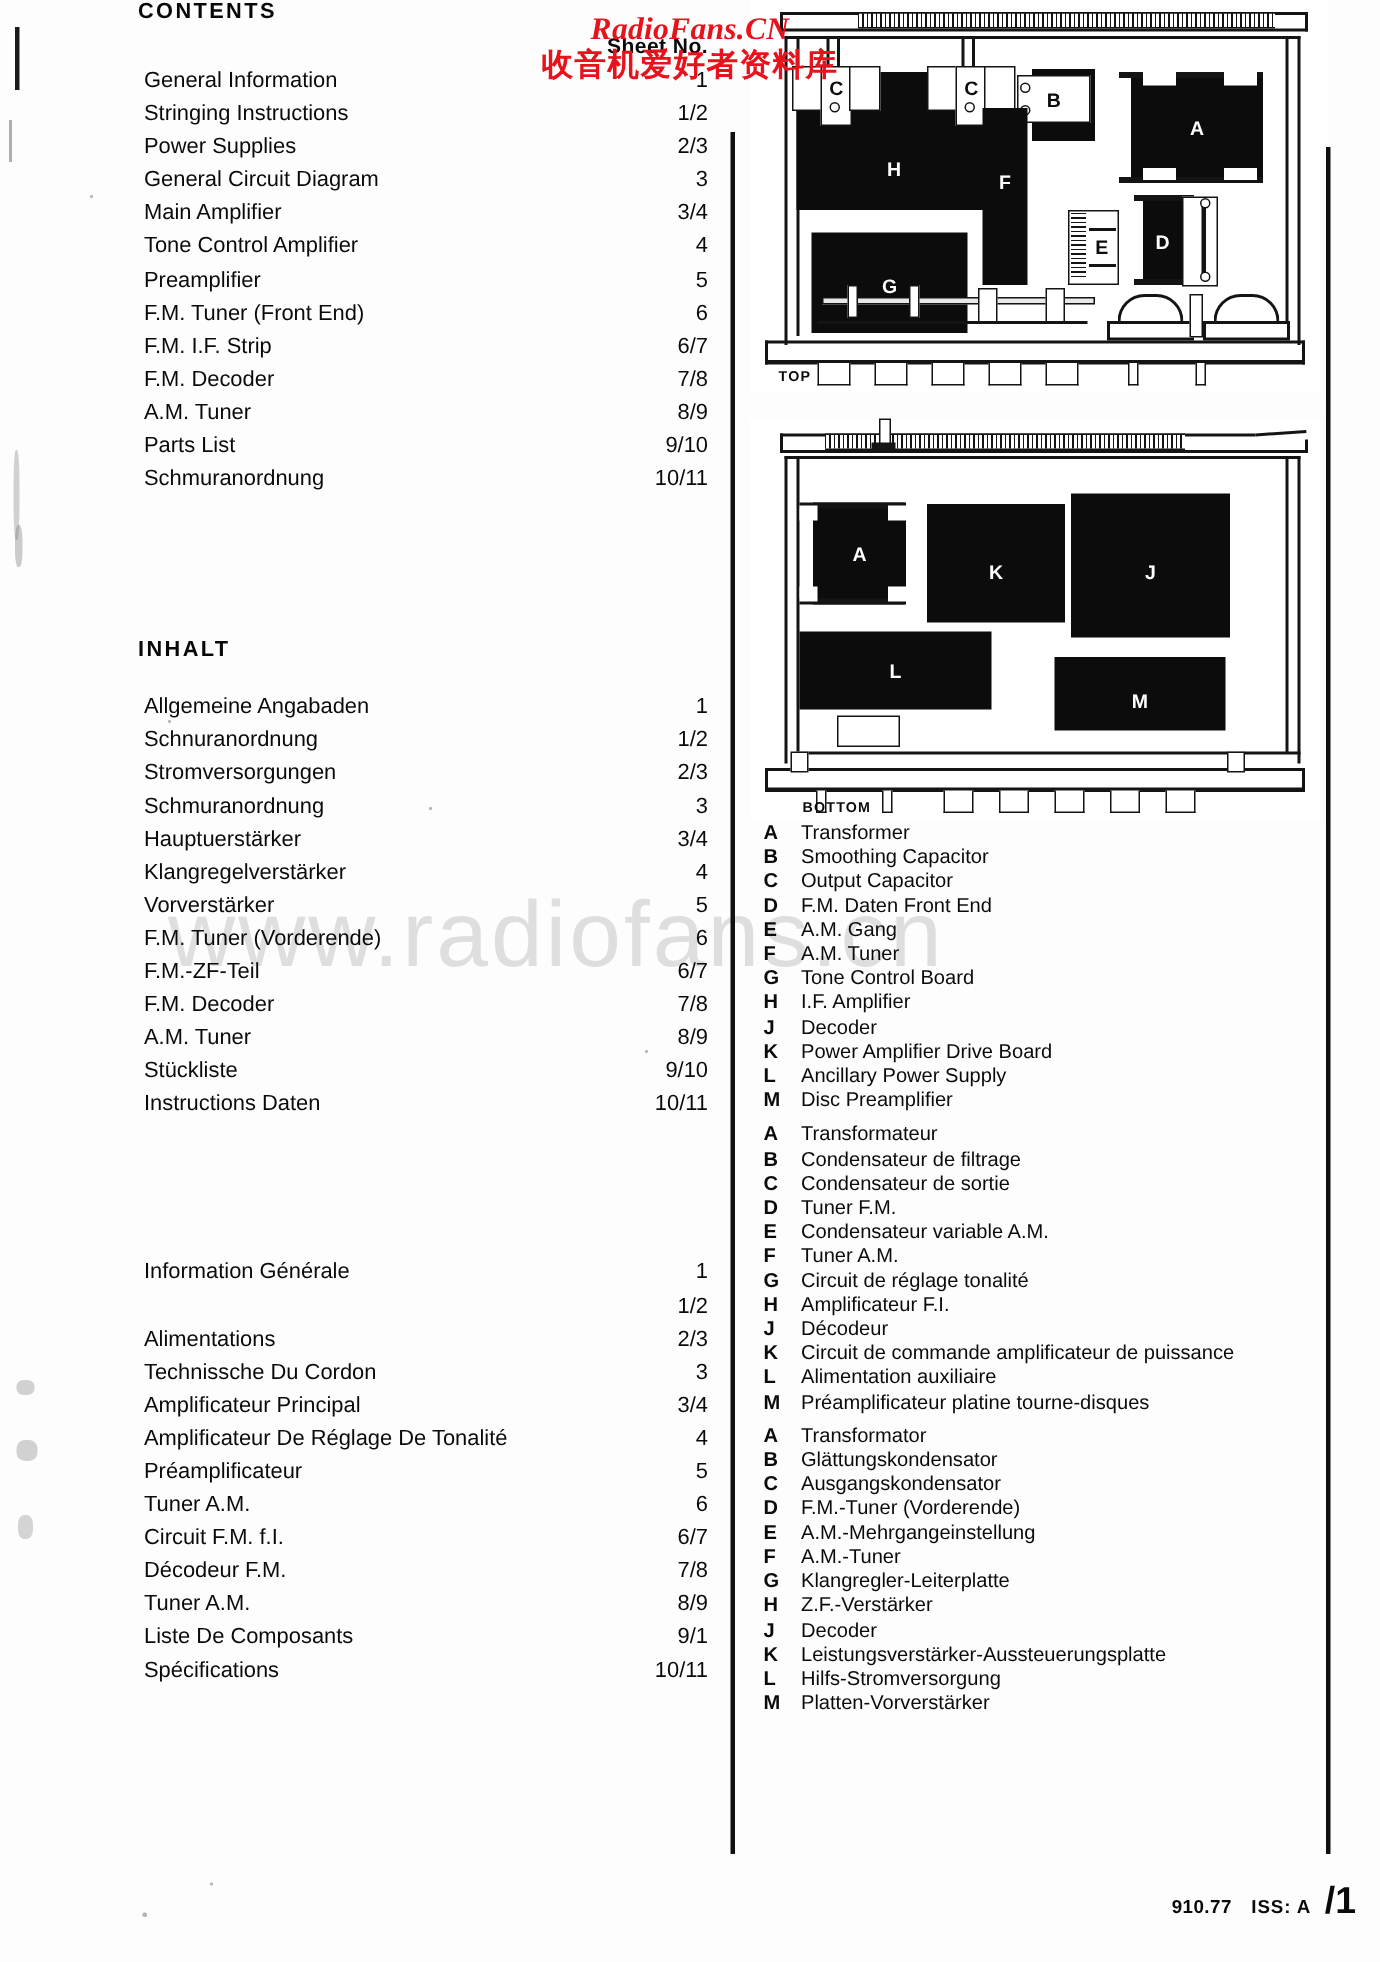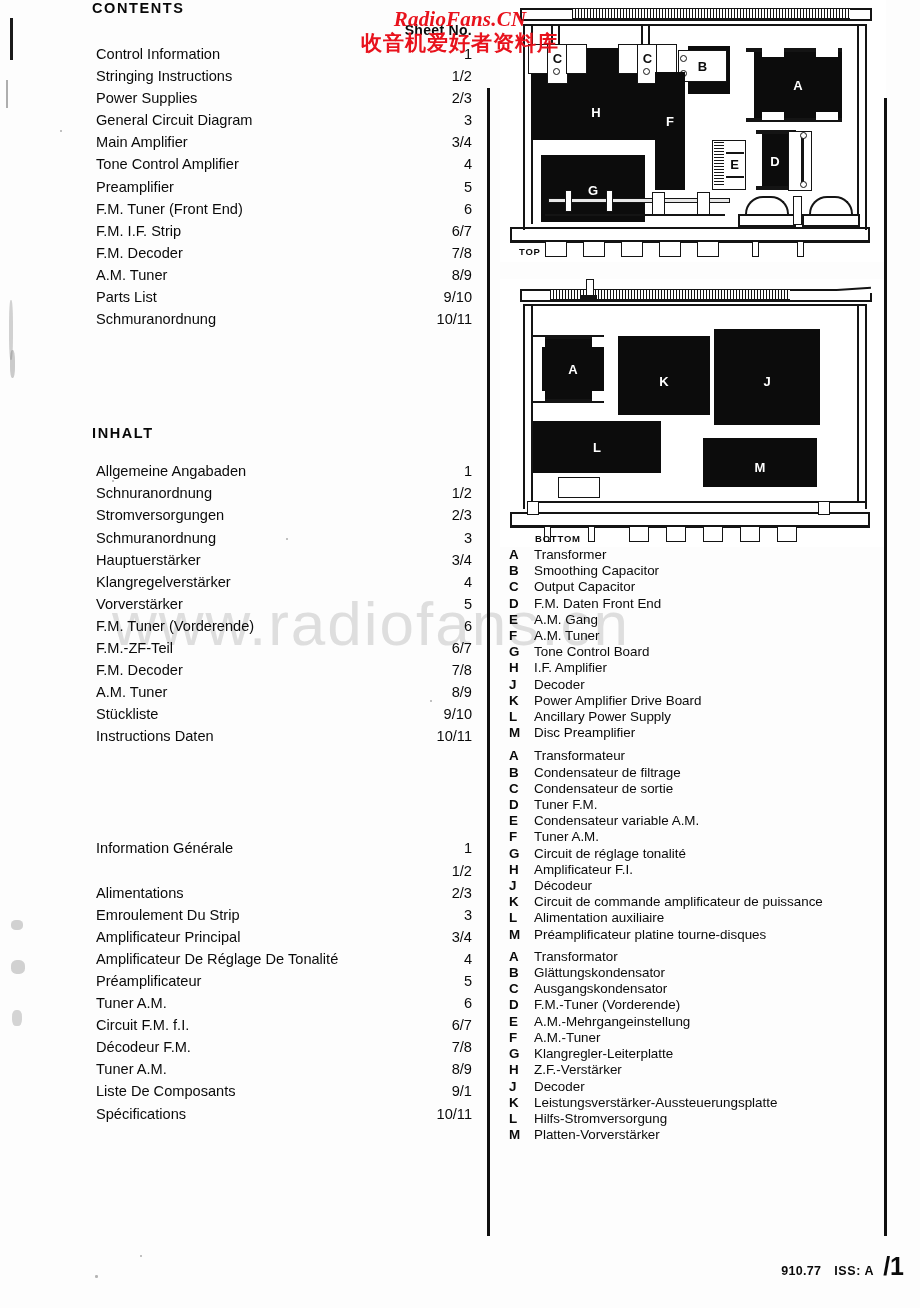--- a/index.html
+++ b/index.html
@@ -267,21 +267,21 @@
   <div class="vrule" style="left:487px; top:88px; height:1148px;"></div>
   <div class="vrule" style="left:884px; top:98px; height:1138px;"></div>
 
   <div class="col-left">
 
     <section style="margin-top:0;">
       <h2 class="toc-title">CONTENTS</h2>
       <div class="toc-subhead">Sheet No.</div>
       <ul class="toc-list">
         <li class="toc-row">
-            <span class="lbl">Control Information</span>
+            <span class="lbl">General Information</span>
             <span class="pg">1</span>
           </li>
         <li class="toc-row">
             <span class="lbl">Stringing Instructions</span>
             <span class="pg">1/2</span>
           </li>
         <li class="toc-row">
             <span class="lbl">Power Supplies</span>
             <span class="pg">2/3</span>
           </li>
@@ -394,21 +394,21 @@
           </li>
         <li class="toc-row">
             <span class="lbl"></span>
             <span class="pg">1/2</span>
           </li>
         <li class="toc-row">
             <span class="lbl">Alimentations</span>
             <span class="pg">2/3</span>
           </li>
         <li class="toc-row">
-            <span class="lbl">Emroulement Du Strip</span>
+            <span class="lbl">Technissche Du Cordon</span>
             <span class="pg">3</span>
           </li>
         <li class="toc-row">
             <span class="lbl">Amplificateur Principal</span>
             <span class="pg">3/4</span>
           </li>
         <li class="toc-row">
             <span class="lbl">Amplificateur De Réglage De Tonalité</span>
             <span class="pg">4</span>
           </li>

